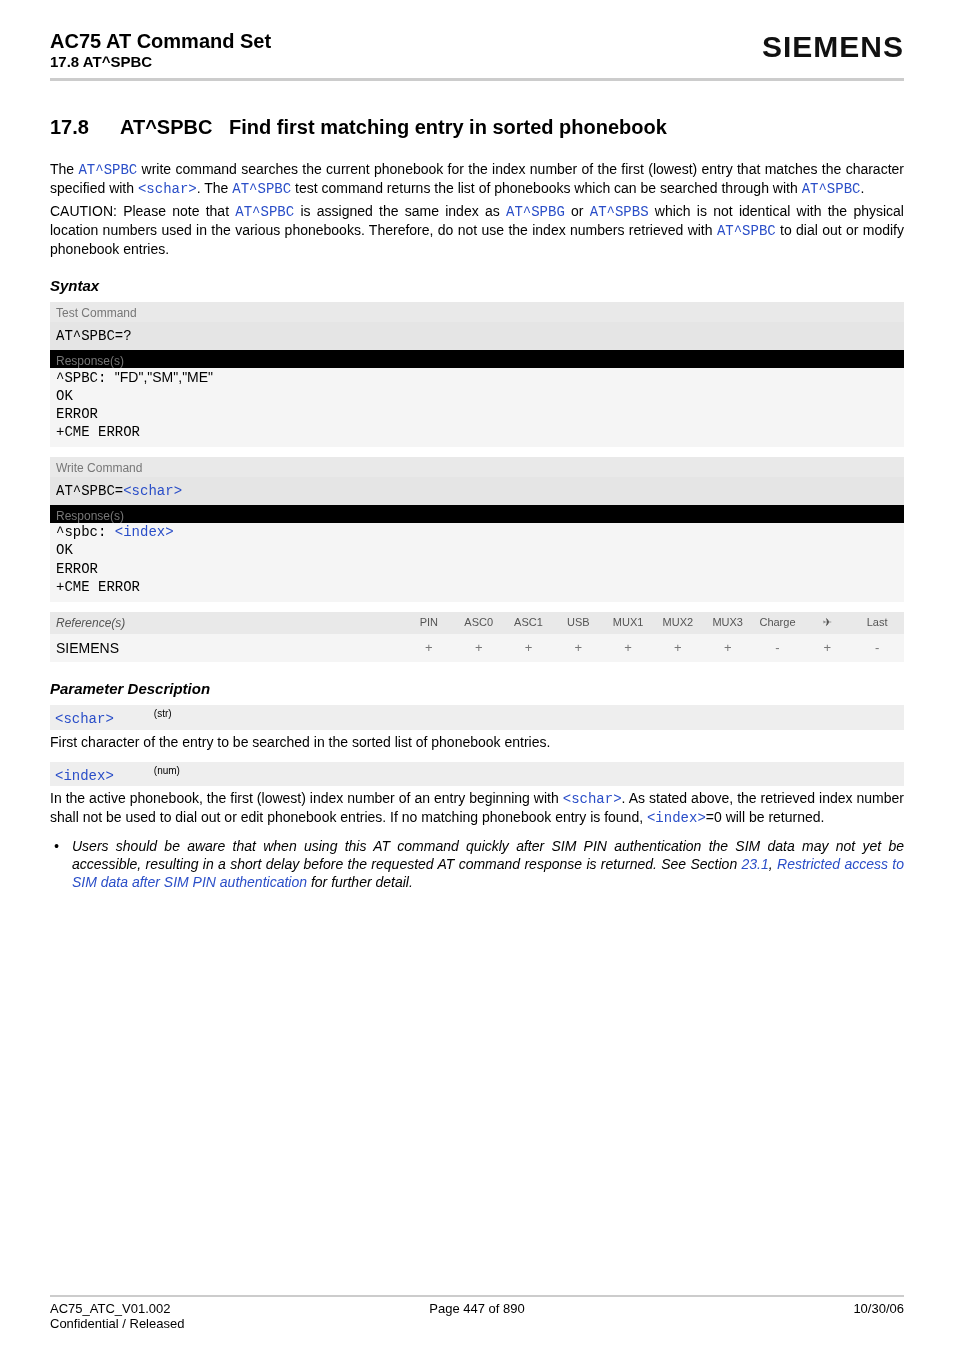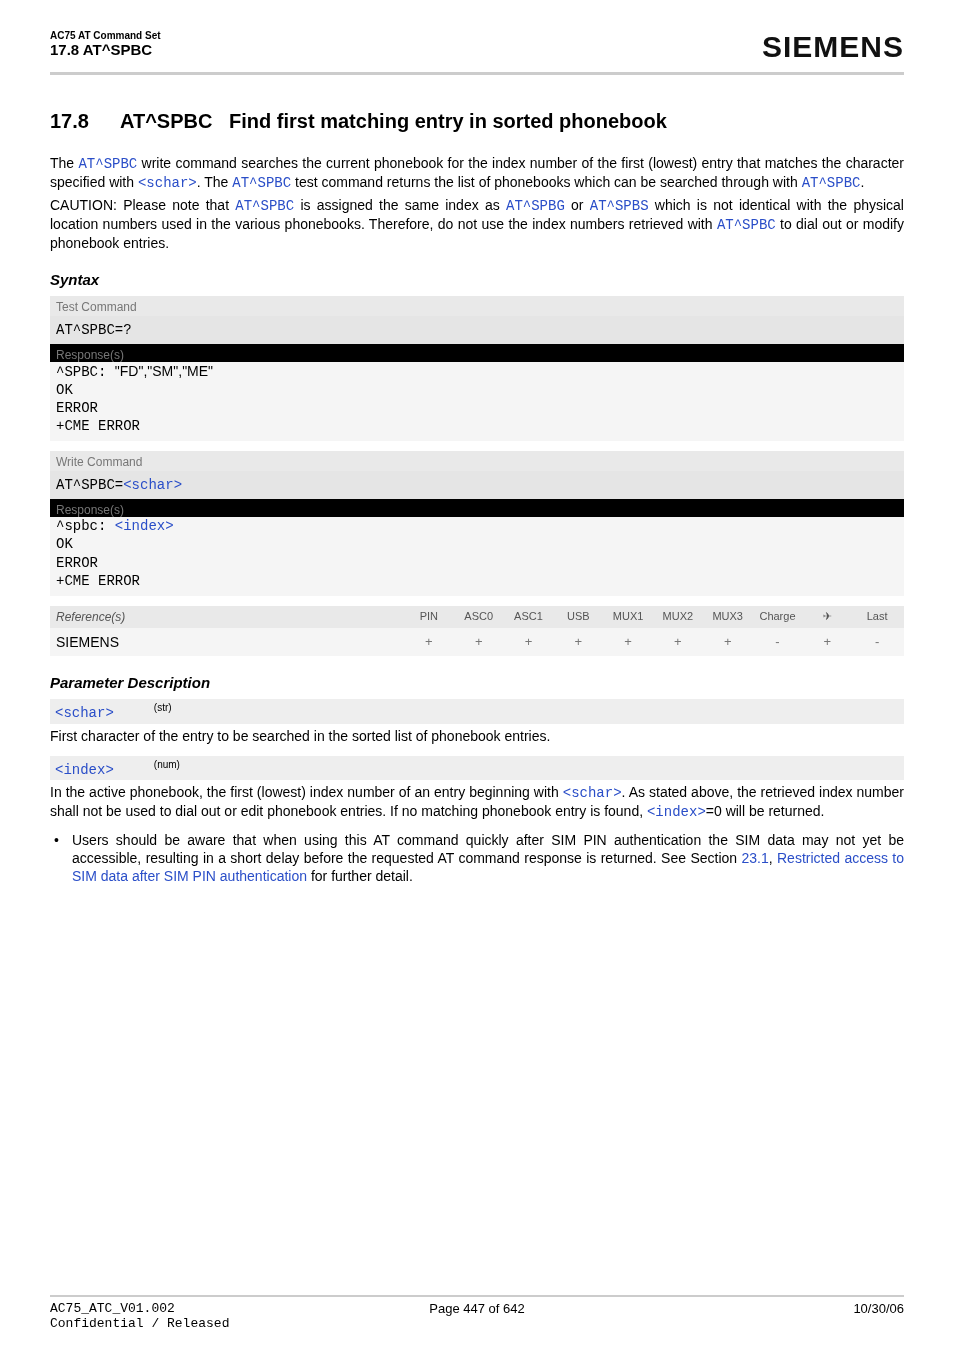--- a/index.html
+++ b/index.html
@@ -19,21 +19,21 @@
     position: relative;
   }
   .header {
     display: flex;
     justify-content: space-between;
     align-items: flex-start;
     border-bottom: 3px solid #ccc;
     padding-bottom: 8px;
     margin-bottom: 35px;
   }
-  .header-left .title1 { font-weight: bold; font-size: 10px; }
+  .header-left .title1 { font-weight: bold; font-size: 20px; }
   .header-left .title2 { font-weight: bold; font-size: 15px; }
   .brand { font-family: Arial, sans-serif; font-weight: 900; font-size: 30px; letter-spacing: 1px; color:#111; }
   h2.section-title { font-size: 20px; margin: 0 0 22px 0; }
   h2.section-title .secno { display:inline-block; width:70px; }
   p.body { margin: 0 0 4px 0; line-height: 1.28; text-align: justify; }
   .mono { font-family: "Courier New", monospace; }
   .link { color: #2a4ec8; }
   .sub-head { font-style: italic; font-weight: bold; font-size: 15px; margin: 18px 0 8px 0; }
   .sb-label { background:#e9e9e9; color:#777; font-size:12px; padding:4px 6px 2px 6px; }
   .sb-cmd { background:#e5e5e5; padding:6px; font-family:"Courier New",monospace; font-size:14px; }
@@ -46,29 +46,29 @@
   .ref-row .cols { flex:1; display:flex; padding:4px 2px; }
   .ref-row .cols span { flex:1; text-align:center; font-size:11px; }
   .ref-data { display:flex; background:#f5f5f5; }
   .ref-data .left { flex:0 0 340px; padding:6px; font-size:14px; }
   .ref-data .cols { flex:1; display:flex; padding:6px 2px; color:#777; }
   .ref-data .cols span { flex:1; text-align:center; font-size:13px; }
   .param-box { background:#eee; padding:3px 5px; margin-top:6px; }
   .param-box .pname { font-family:"Courier New",monospace; font-size:14px; }
   .param-box sup { font-size:10px;margin-left:40px; }
   .param-desc { margin:4px 0 10px 0; line-height:1.28; text-align: justify; }
-  ul.note { list-style: none; padding:0; margin:10px 0 0 0; }
+  ul.note { list-style: none; padding:0; margin:10px 0 0 0;font-style:italic; }
   ul.note li { position:relative; padding-left:22px; line-height:1.28; text-align: justify; }
   ul.note li:before { content:"•"; position:absolute; left:4px; top:0; }
   .footer {
     position:absolute; bottom:20px; left:50px; right:50px;
     border-top:2px solid #ccc; padding-top:4px;
     display:flex; justify-content:space-between; font-size:13px;
   }
-  .footer .fl { text-align:left;font-family:Liberation Mono, monospace; }
+  .footer .fl { text-align:left; }
   .footer .fc { text-align:center; position:absolute; left:50%; transform:translateX(-50%); }
   .footer .fr { text-align:right; }
   .plane { font-size:12px; }
 </style>
 </head>
 <body>
 
 <div class="page">
 
   <div class="header">
@@ -167,17 +167,17 @@
     <li>
       <span>Users should be aware that when using this AT command quickly after SIM PIN authentication the SIM data may not yet be accessible, resulting in a short delay before the requested AT command response is returned. See Section </span><span class="link">23.1</span><span>, </span><span class="link">Restricted access to SIM data after SIM PIN authentication</span><span> for further detail.</span>
     </li>
   </ul>
 
   <div class="footer">
     <div class="fl">
       <div>AC75_ATC_V01.002</div>
       <div>Confidential / Released</div>
     </div>
-    <div class="fc">Page 447 of 642</div>
+    <div class="fc">Page 447 of 890</div>
     <div class="fr">10/30/06</div>
   </div>
 
 </div>
 
 </body></html>

